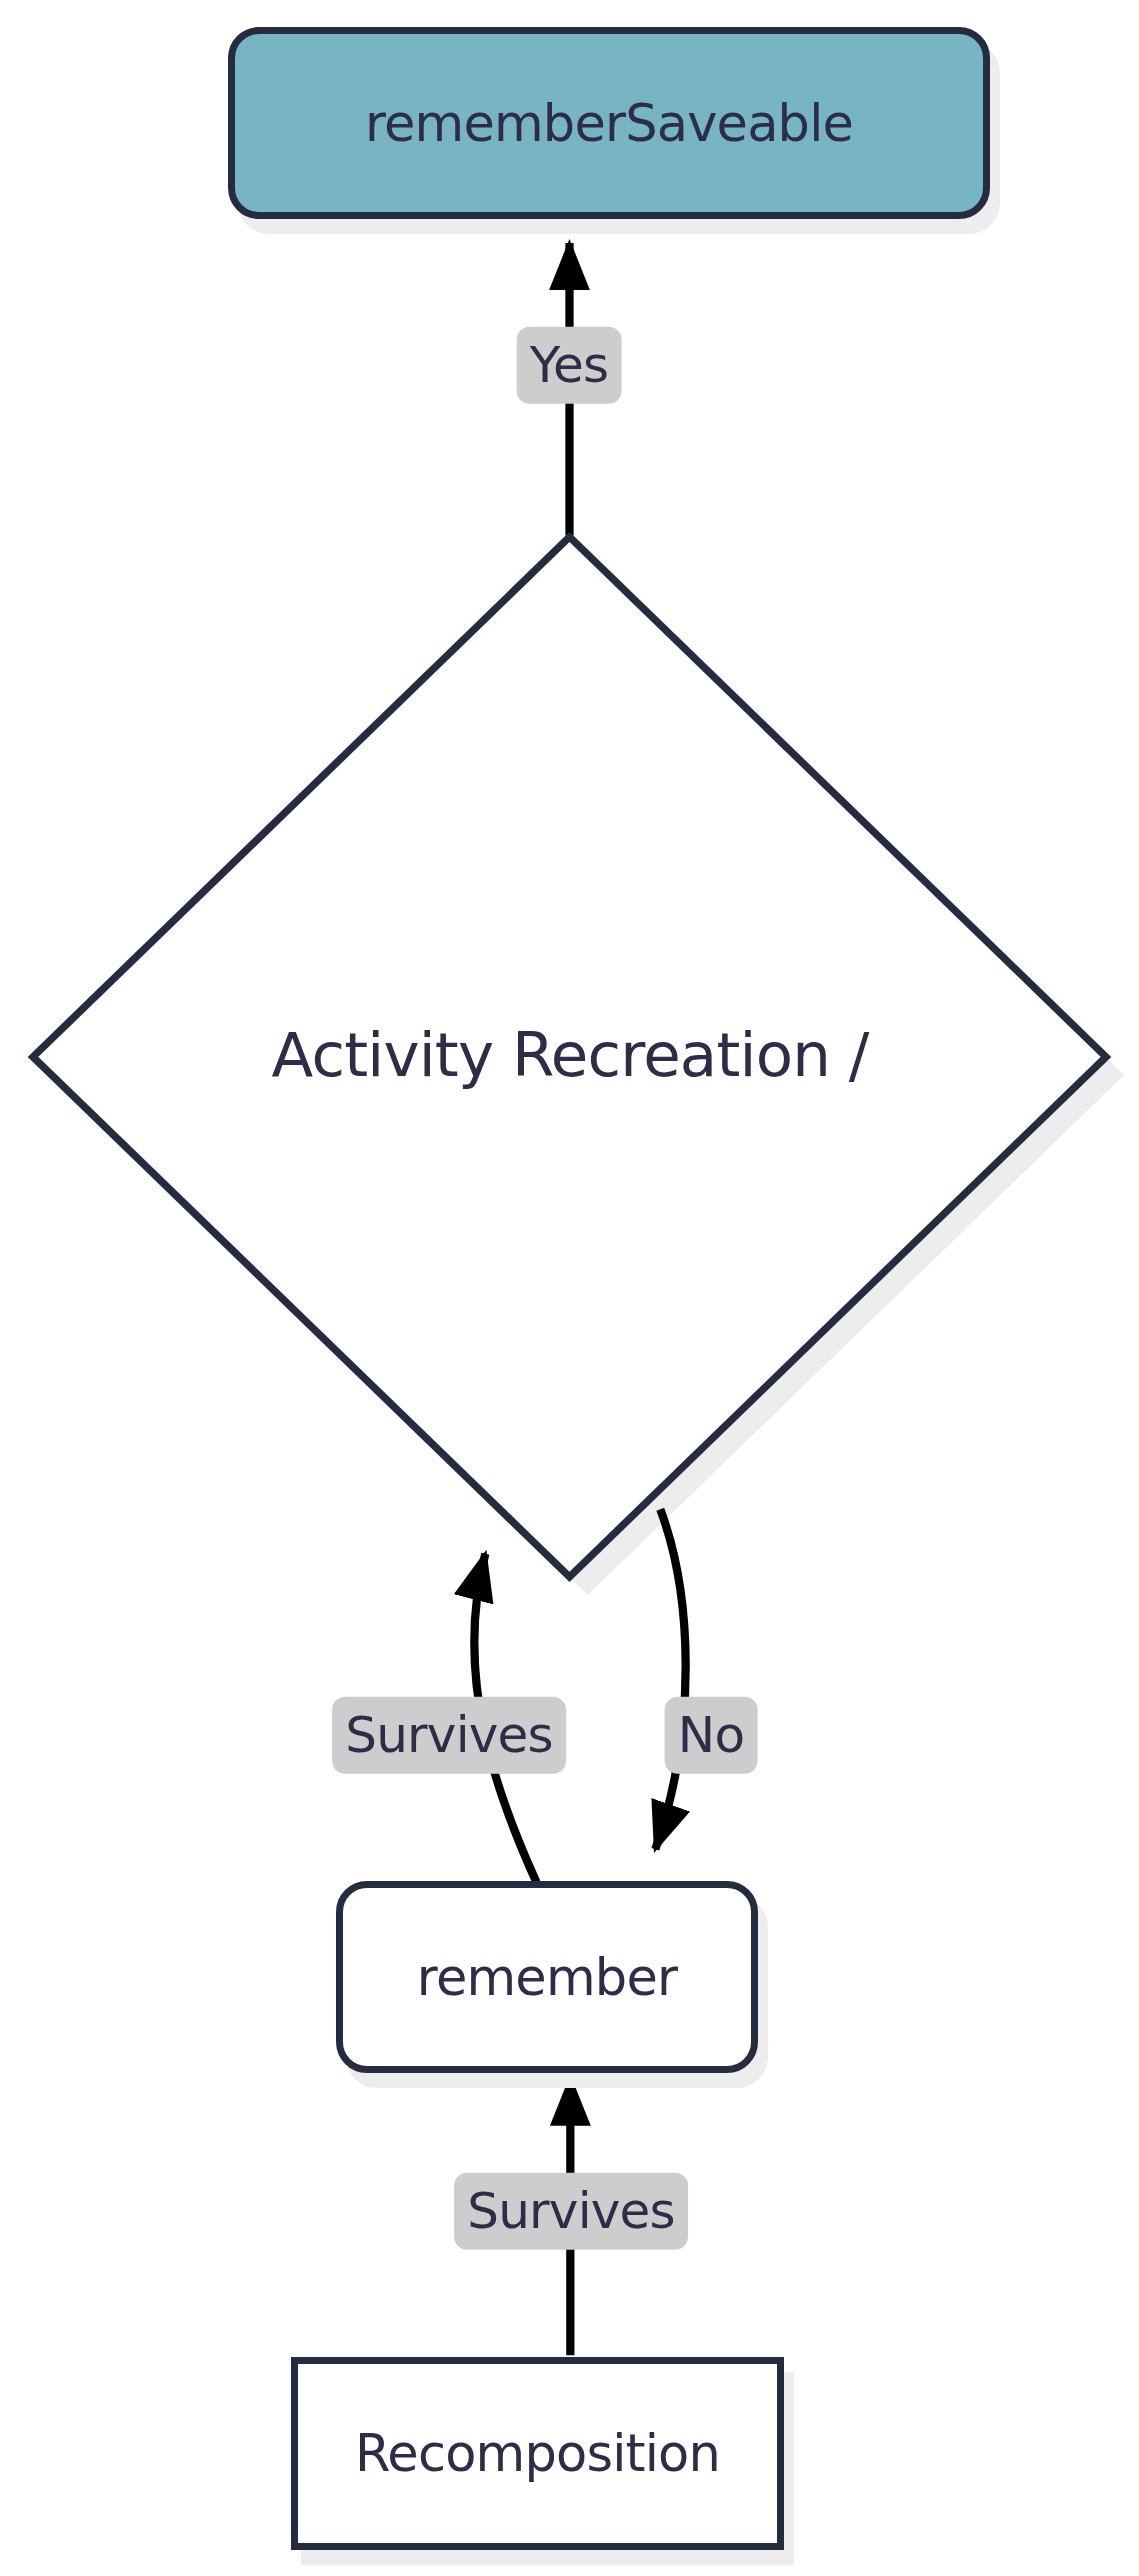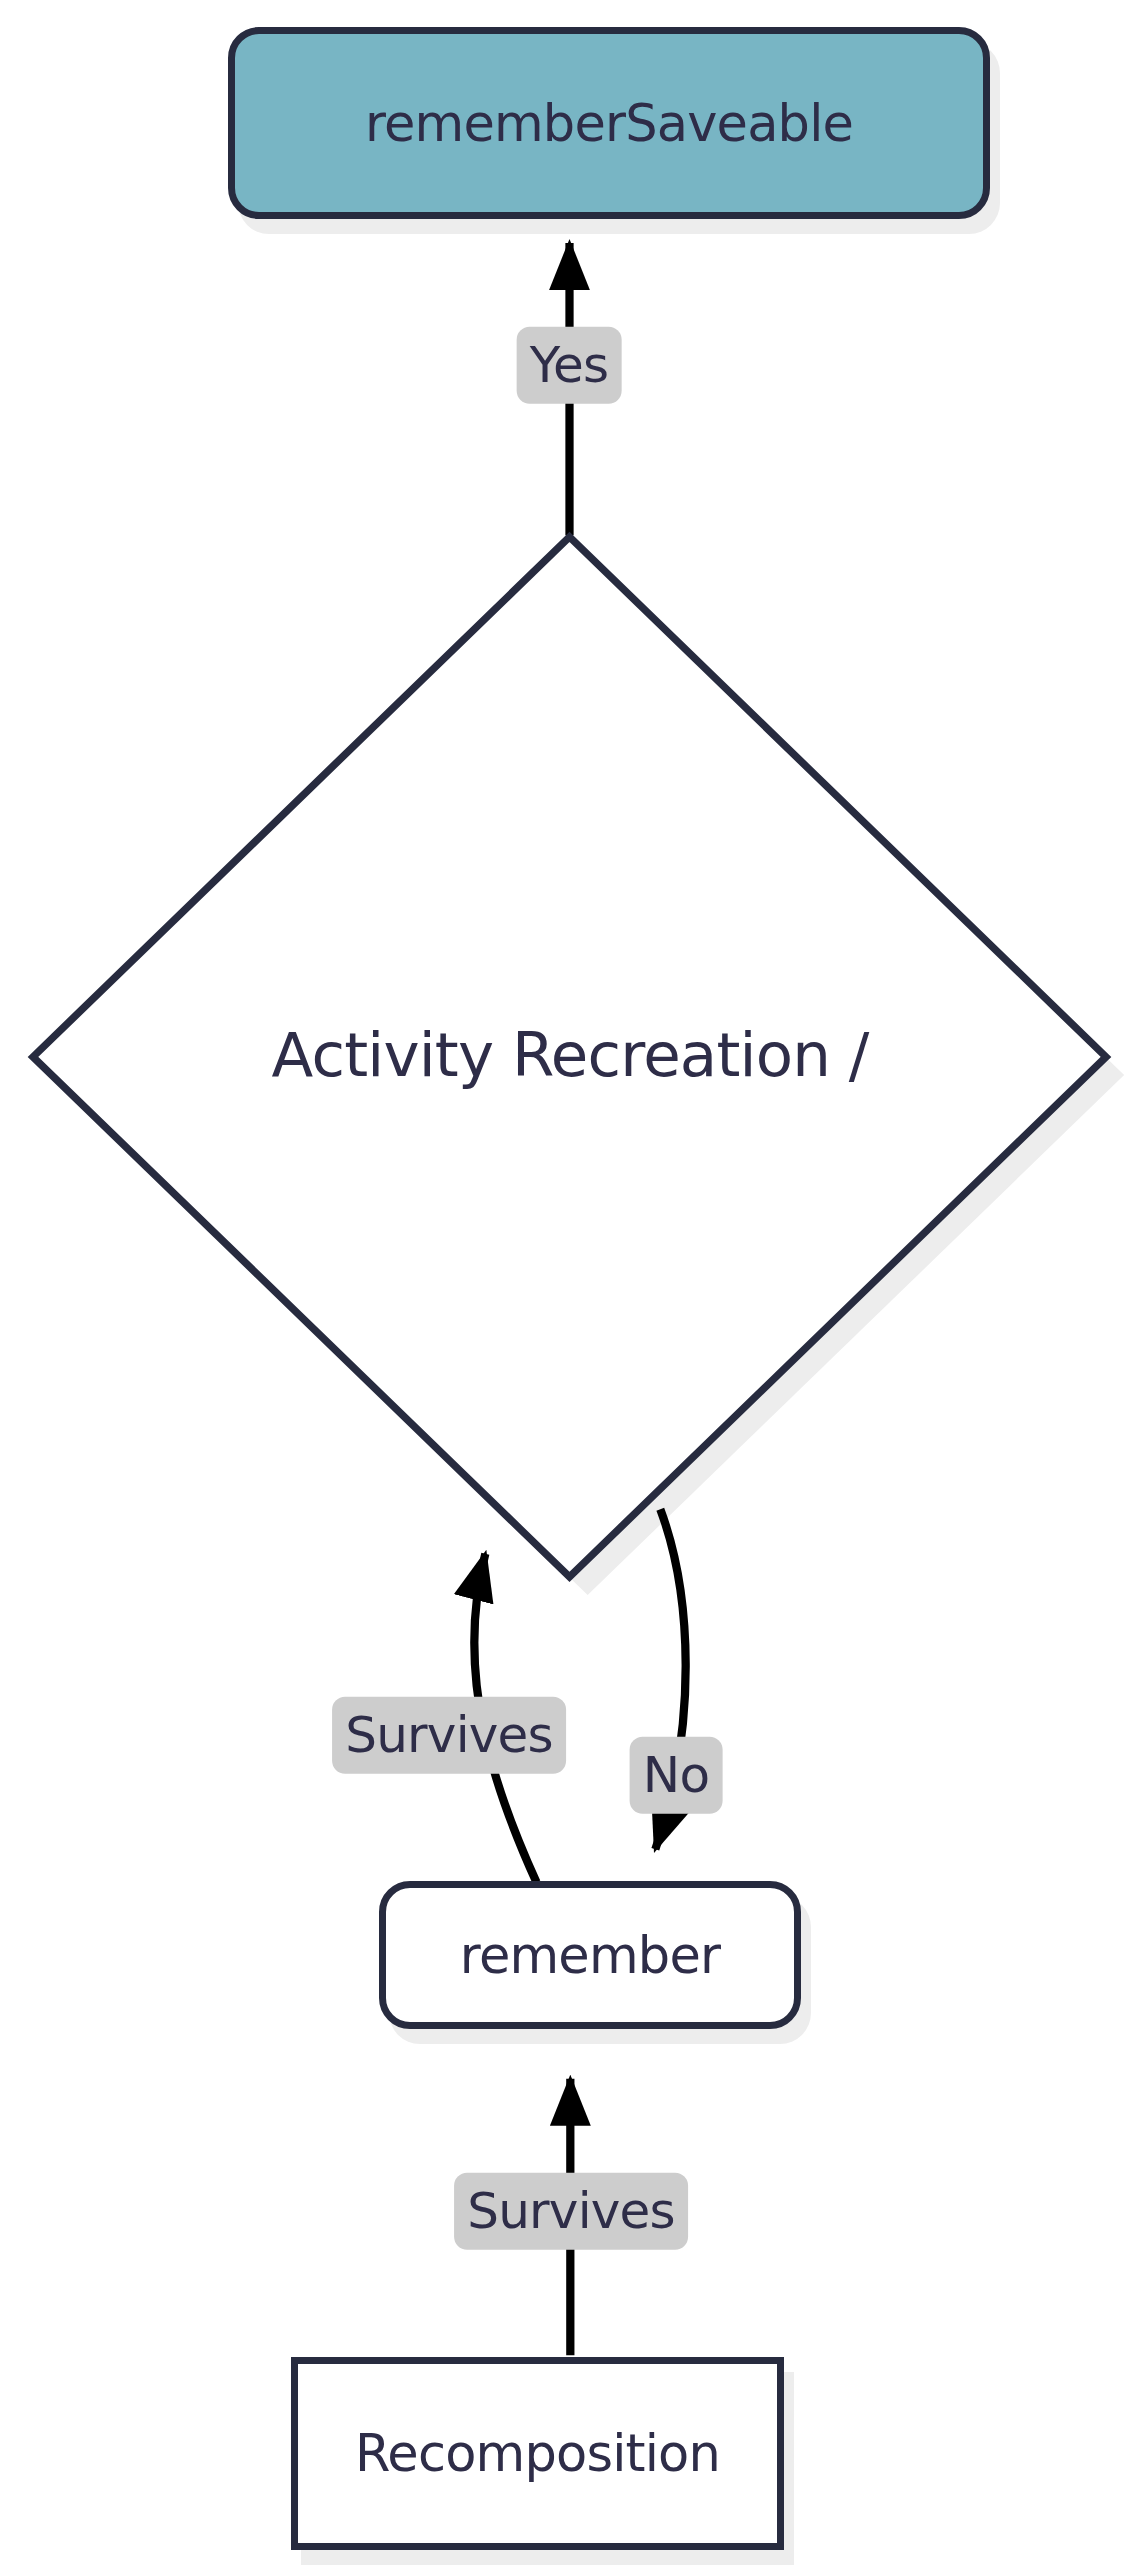--- a/index.html
+++ b/index.html
@@ -43,21 +43,21 @@
     background: var(--node-fill);
     border: 7.4px solid var(--node-border);
     font-size: 51px;
     letter-spacing: -0.8px;
     color: var(--text);
     box-shadow: 10px 15px 0 var(--shadow);
   }
   .node.rounded { border-radius: 31px; }
   .node.highlight { background: var(--highlight-fill); }
   .node-remember-saveable { left: 228px; top: 27px;  width: 762px; height: 192px; }
-  .node-remember          { left: 379px; top: 1881px; width: 422px; height: 148px; }
+  .node-remember          { left: 336px; top: 1881px; width: 422px; height: 192px; }
   .node-recomposition     { left: 291px; top: 2357px; width: 493px; height: 193px; }
   .decision-text {
     position: absolute;
     left: 570px; top: 1054px;
     width: 826px;
     transform: translate(-50%, -50%);
     text-align: center;
     font-size: 61px;
     line-height: 91px;
     letter-spacing: -0.8px;
@@ -70,21 +70,21 @@
     color: var(--text);
     font-size: 50px;
     letter-spacing: -0.8px;
     line-height: 1.2;
     padding: 8.3px 13.2px;
     white-space: nowrap;
     border-radius: 13px;
   }
   .edge-label-yes              { left: 569px; top: 365px; }
   .edge-label-survives-top     { left: 449px; top: 1735px; }
-  .edge-label-no               { left: 676px; top: 1735px; margin-top: 40px; }
+  .edge-label-no               { left: 711px; top: 1735px; }
   .edge-label-survives-bottom  { left: 571px; top: 2211px; }
 </style>
 </head>
 <body>
 
 <div class="canvas">
 
   <svg class="edges-layer" viewBox="0 0 1380 3120" xmlns="http://www.w3.org/2000/svg">
     <defs>
       <marker id="arrow" viewBox="0 0 10 8" refX="9.2" refY="4" markerWidth="62" markerHeight="50" markerUnits="userSpaceOnUse" orient="auto">

